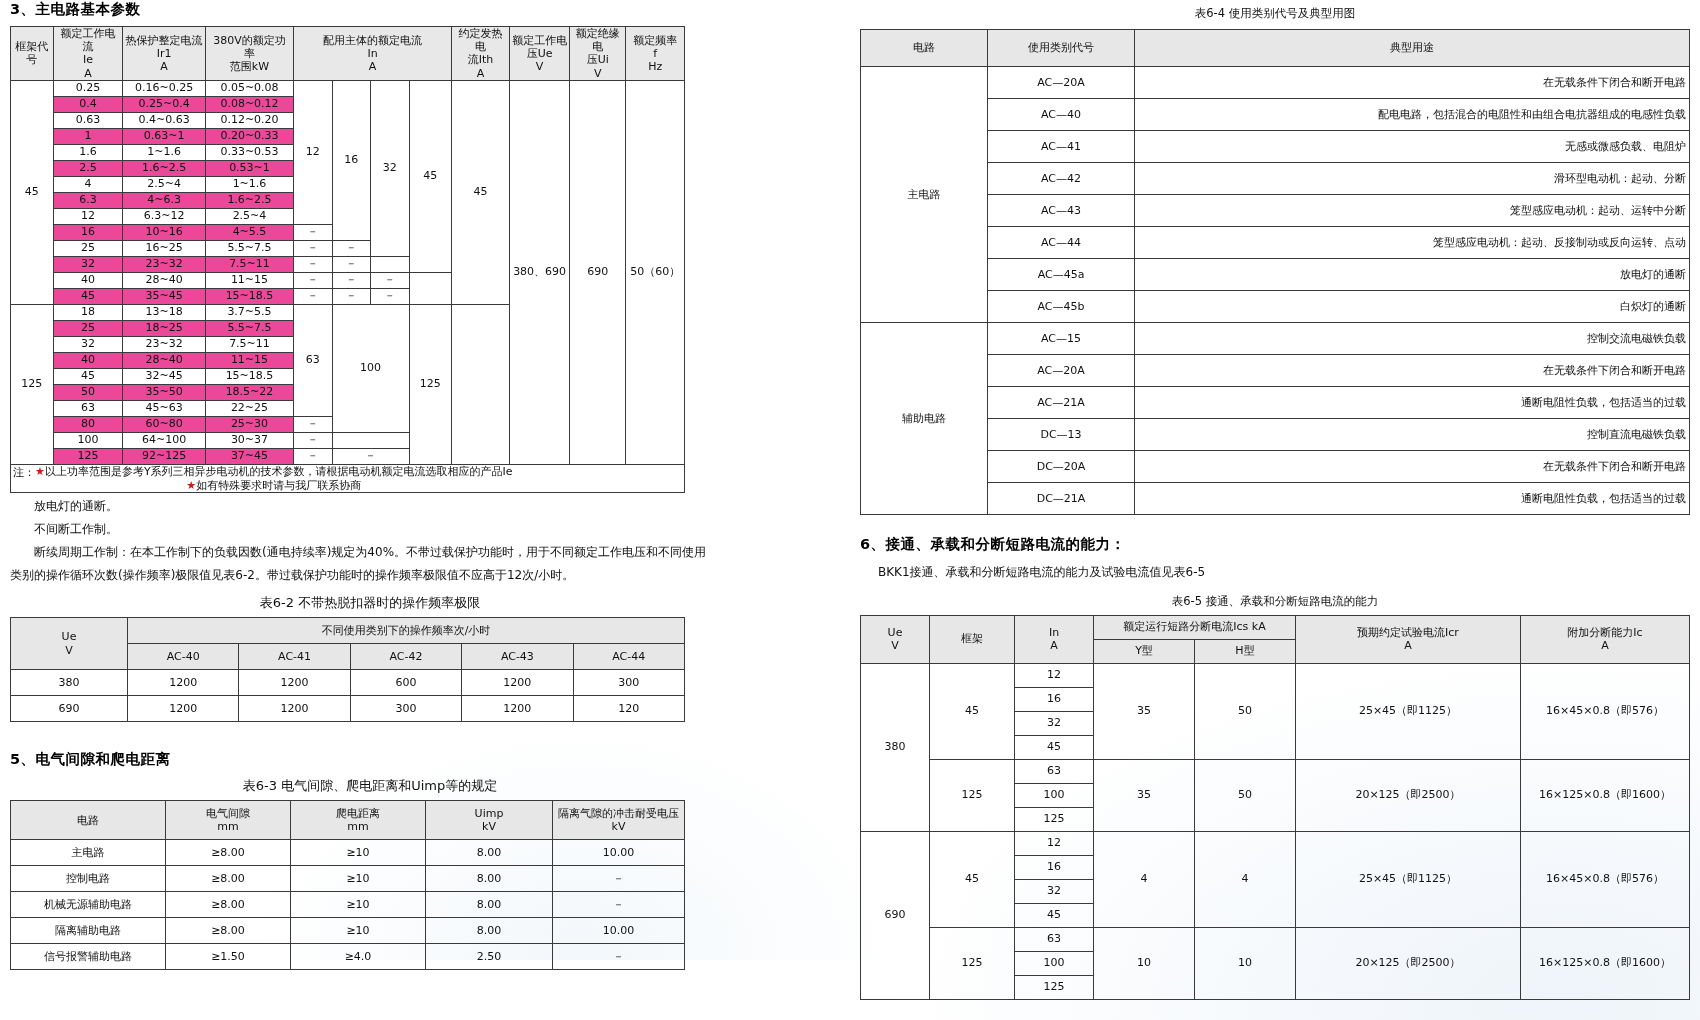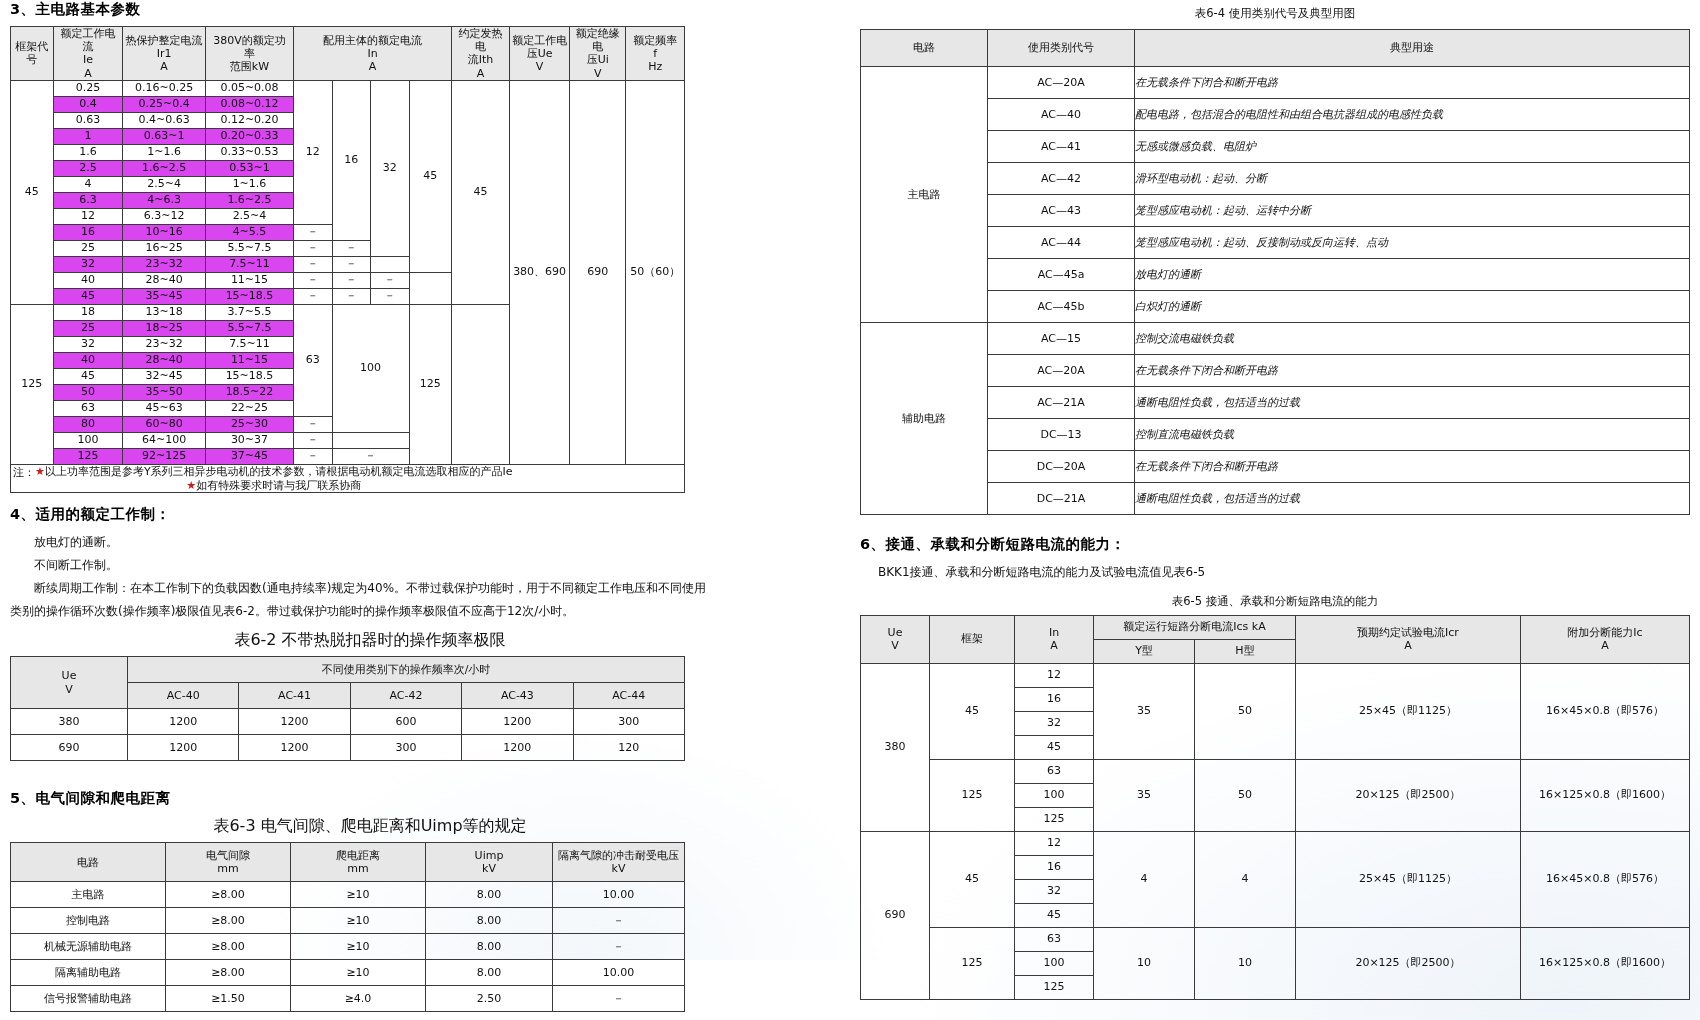--- a/index.html
+++ b/index.html
@@ -21,45 +21,45 @@
 
   table{border-collapse:collapse;}
   .tbl{width:100%;border:1px solid #3a3a3a;}
   .tbl td,.tbl th{
     border:1px solid #3a3a3a;
     text-align:center;vertical-align:middle;
     font-weight:normal;font-size:11px;padding:2px 3px;
     line-height:1.25;
   }
   .hdr{background:#e7e7e7;}
-  .shade{background:#d946ef;}
+  .shade{background:#ec4899;}
 
   
   #t1{width:675px;font-size:10.5px;}
   #t1 td{height:15px;padding:0 2px;}
   #t1 .hdrcell{background:#e8e8e8;height:46px;line-height:1.2;}
   .notes{
     text-align:left;padding:6px 8px 6px 10px;line-height:1.7;font-size:11px;
   }
   .star{color:#d11a1a;font-size:11px;}
 
   
   .para{line-height:1.9;font-size:12px;margin:2px 0 2px 0;}
   .para .ind{display:block;text-indent:2em;}
-  .caption{text-align:center;font-size:16px;margin:8px 0 5px 0;}
+  .caption{text-align:center;font-size:13px;margin:8px 0 5px 0;}
 
   #t2{width:675px;}
   #t2 td{height:21px;}
   #t3{width:675px;}
   #t3 td{height:21px;}
 
   
   #t4{width:830px;}
   #t4 td{height:27px;}
-  #t4 .usecell{text-align:left;padding-left:0;font-style:italic;}
+  #t4 .usecell{text-align:right;padding-left:28px;}
   #t5{width:830px;font-size:11px;}
   #t5 td{height:19px;}
   .cap-right{text-align:center;font-size:11.5px;margin:0 0 6px 0;}
   .title-right{text-align:center;font-size:11.5px;margin:6px 0 8px 0;}
   .bg-swoosh{
     position:absolute;right:0;bottom:0;width:900px;height:420px;
     background:radial-gradient(ellipse at 85% 95%, rgba(225,235,245,.55) 0%, rgba(255,255,255,0) 62%);
     pointer-events:none;
   }
   .bg-swoosh2{
@@ -247,21 +247,20 @@
                 <div>
                   <div><span class="star">★</span>以上功率范围是参考Y系列三相异步电动机的技术参数，请根据电动机额定电流选取相应的产品Ie</div>
                   <div><span class="star">★</span>如有特殊要求时请与我厂联系协商</div>
                 </div>
               </div>
             </td>
           </tr>
         </tbody>
     </table>
 
-    <h2 class="sec" style="margin-top:12px">4、适用的额定工作制：</h2>
     <div class="para">
       <span class="ind">放电灯的通断。</span>
       <span class="ind">不间断工作制。</span>
       <span class="ind">断续周期工作制：在本工作制下的负载因数(通电持续率)规定为40%。不带过载保护功能时，用于不同额定工作电压和不同使用</span>
       <span style="display:block">类别的操作循环次数(操作频率)极限值见表6-2。带过载保护功能时的操作频率极限值不应高于12次/小时。</span>
     </div>
     <div class="caption">表6-2 不带热脱扣器时的操作频率极限</div>
 
     <table class="tbl" id="t2">
       <tbody id="t2-body">

